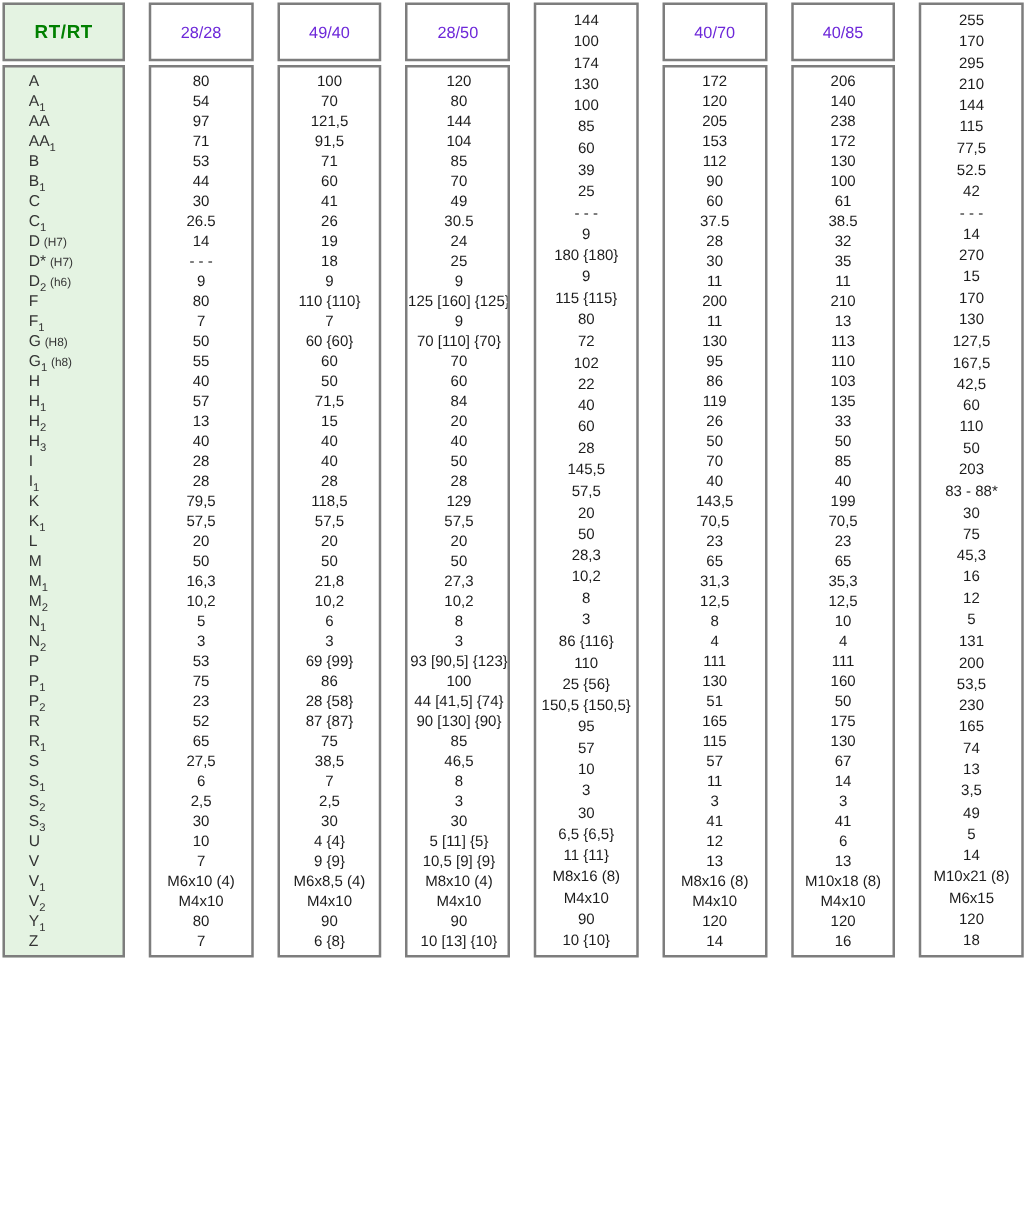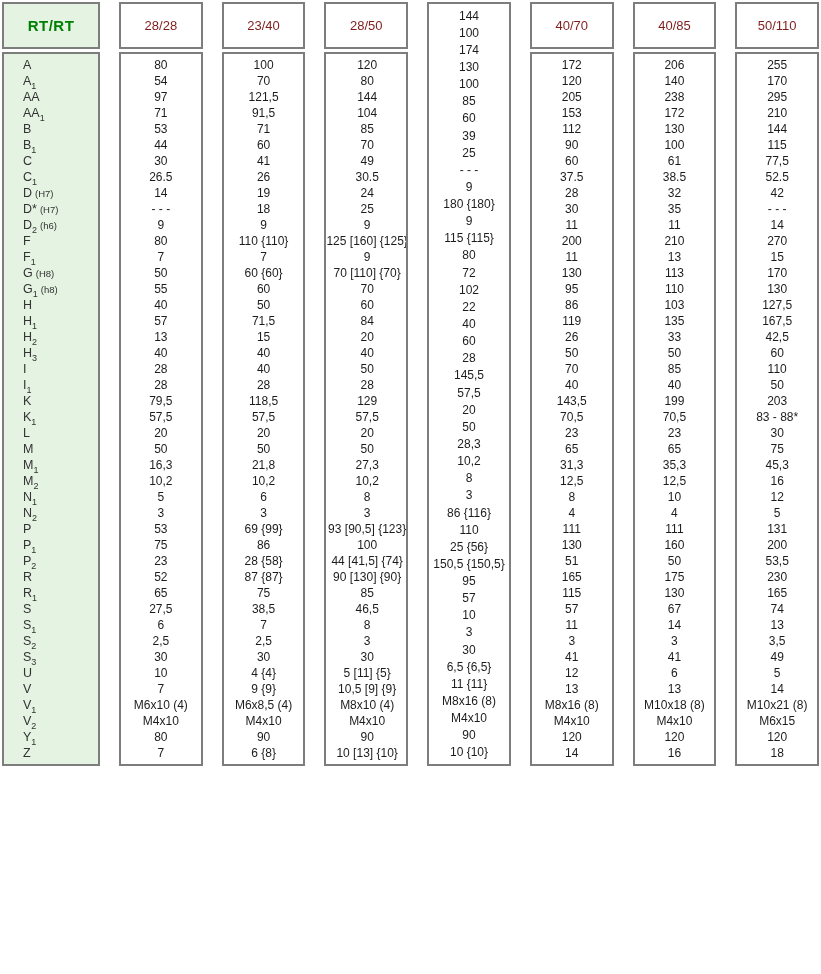--- a/index.html
+++ b/index.html
@@ -6,21 +6,21 @@
   body{width:821px;height:974px;font-family:"Liberation Sans",sans-serif;}
   #table-root{
     box-sizing:border-box;width:821px;height:768px;
     padding:2px;display:flex;gap:19px;background:#ffffff;
   }
   .col{display:flex;flex-direction:column;gap:3px;flex:1;min-width:0;}
   .col.label{flex:0 0 98px;}
   .box{border:2px solid #7d7d7d;background:#ffffff;box-sizing:border-box;}
   .head{
     flex:0 0 47px;height:47px;display:flex;align-items:center;justify-content:center;
-    font-size:13px;color:#7f1d1d;
+    font-size:13px;color:#6d28d9;
   }
   .corner{font-weight:bold;font-size:15px;letter-spacing:.5px;}
   .bodybox{
     flex:1;display:grid;grid-template-rows:repeat(44,1fr);
     align-items:center;padding:3px 0;overflow:hidden;
   }
   .cell{
     text-align:center;font-size:12px;color:#1c1c1c;
     white-space:nowrap;line-height:1;
   }
@@ -127,21 +127,21 @@
         <div class="cell">30</div>
         <div class="cell">10</div>
         <div class="cell">7</div>
         <div class="cell">M6x10 (4)</div>
         <div class="cell">M4x10</div>
         <div class="cell">80</div>
         <div class="cell">7</div>
       </div>
     </div>
     <div class="col">
-      <div class="box head">23/40</div>
+      <div class="box head">49/40</div>
       <div class="box bodybox">
         <div class="cell">100</div>
         <div class="cell">70</div>
         <div class="cell">121,5</div>
         <div class="cell">91,5</div>
         <div class="cell">71</div>
         <div class="cell">60</div>
         <div class="cell">41</div>
         <div class="cell">26</div>
         <div class="cell">19</div>
@@ -371,21 +371,20 @@
         <div class="cell">41</div>
         <div class="cell">6</div>
         <div class="cell">13</div>
         <div class="cell">M10x18 (8)</div>
         <div class="cell">M4x10</div>
         <div class="cell">120</div>
         <div class="cell">16</div>
       </div>
     </div>
     <div class="col">
-      <div class="box head">50/110</div>
       <div class="box bodybox">
         <div class="cell">255</div>
         <div class="cell">170</div>
         <div class="cell">295</div>
         <div class="cell">210</div>
         <div class="cell">144</div>
         <div class="cell">115</div>
         <div class="cell">77,5</div>
         <div class="cell">52.5</div>
         <div class="cell">42</div>

